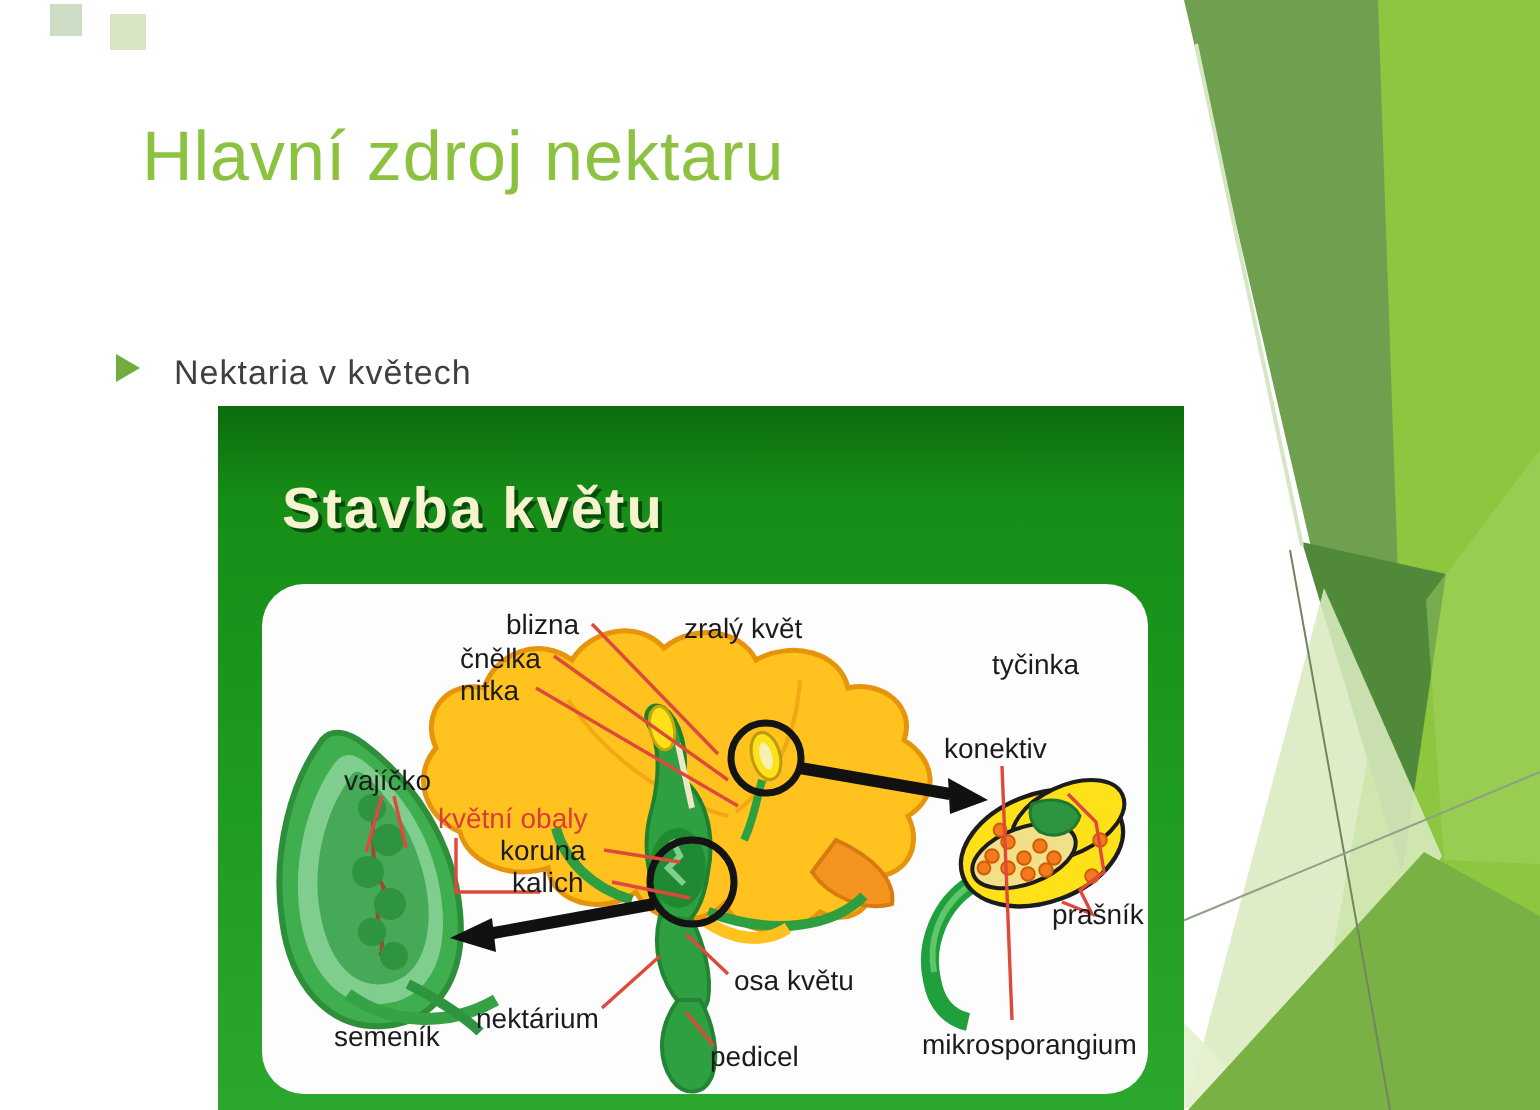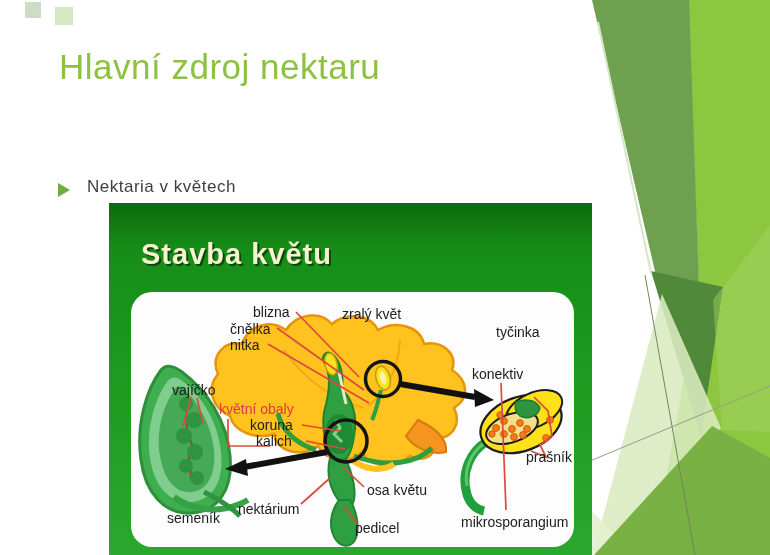--- a/index.html
+++ b/index.html
@@ -6,26 +6,26 @@
   #slide {
     position:relative; width:770px; height:555px; overflow:hidden;
     background:#ffffff; font-family:"Liberation Sans", sans-serif;
   }
   
   .corner-sq { position:absolute; }
   #sq1 { left:25px; top:2px;  width:16px; height:16px; background:rgba(90,140,60,0.30); }
   #sq2 { left:55px; top:7px;  width:18px; height:18px; background:rgba(130,180,70,0.32); }
   
   #slide-title {
-    position:absolute; left:55px; top:40px; margin:4px;
+    position:absolute; left:55px; top:40px; margin:16px;
     font-size:35px; font-weight:400; letter-spacing:0.5px;
     color:#8DC140; line-height:46px; white-space:nowrap;
   }
   
-  #bullet-row { position:absolute; left:58px; top:177px; display:flex; align-items:flex-end; }
+  #bullet-row { position:absolute; left:58px; top:177px; display:flex; align-items:flex-start; }
   #bullet-icon {
     width:0; height:0; margin-right:17px;
     border-left:12px solid #72AC3F;
     border-top:7px solid transparent;
     border-bottom:7px solid transparent;
   }
   #bullet-text { font-size:17px; letter-spacing:0.5px; color:#3F3F3F; white-space:nowrap; }
   
   #decor-right { position:absolute; left:540px; top:0; width:230px; height:555px; }
   

